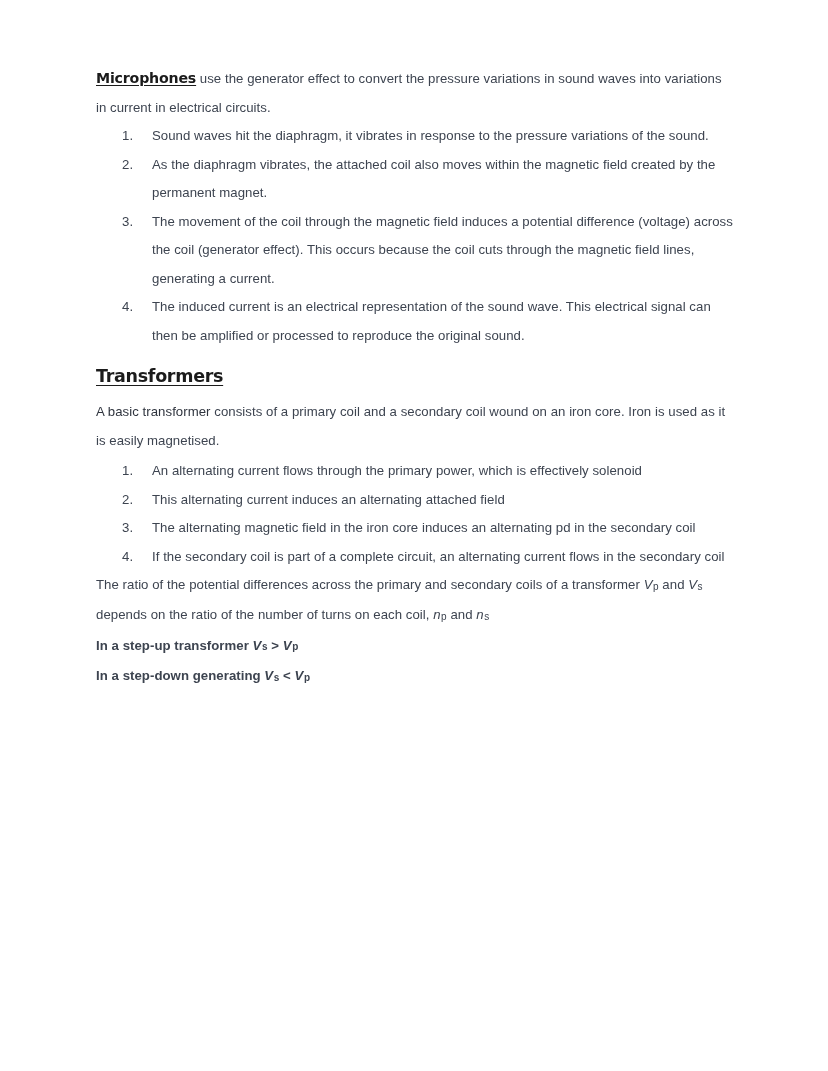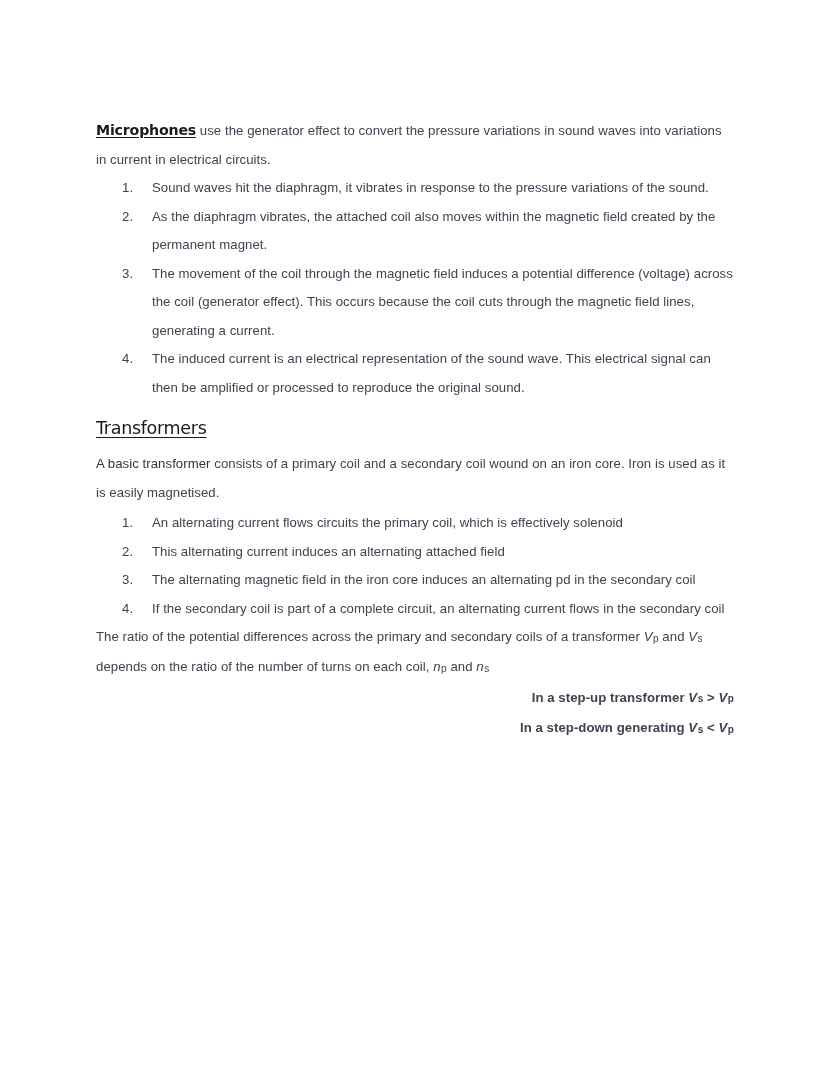--- a/index.html
+++ b/index.html
@@ -13,21 +13,21 @@
     font-family: "Liberation Sans", sans-serif;
     color: #3d4450;
     overflow: hidden;
   }
   .page {
     position: relative;
     width: 828px;
     height: 1071px;
     background: #ffffff;
     box-sizing: border-box;
-    padding: 116px 90px 0 96px;
+    padding: 64px 90px 0 96px;
   }
   .doc-body {
     width: 638px;
   }
 
   
   p.para {
     margin: 0 0 0 0;
     font-size: 13.2px;
     line-height: 28.5px;
@@ -40,21 +40,21 @@
     font-family: "DejaVu Sans", sans-serif;
     font-weight: bold;
     font-size: 14.2px;
     color: #1b1b1b;
     text-decoration: underline;
     text-underline-offset: 2px;
     letter-spacing: -0.2px;
   }
   h2.heading-block {
     font-family: "DejaVu Sans", sans-serif;
-    font-weight: normal;
+    font-weight: bold;
     font-size: 17.5px;
     color: #1b1b1b;
     text-decoration: underline;
     text-underline-offset: 3px;
     letter-spacing: -0.3px;
     margin: 14px 0 10px 0;
     line-height: 24px;
     display: inline-block;
   }
   .heading-row { line-height: 0; }
@@ -113,21 +113,20 @@
     font-size: 0.76em;
     vertical-align: -0.08em;
     font-style: normal;
     font-weight: bold;
     display: inline-block;
     margin-left: 0.5px;
   }
   .emph-line {
     font-weight: bold;
     color: #2f343e;
-    text-align: right;
   }
   .op { font-weight: bold; }
 </style>
 </head>
 <body>
 
 <div class="page">
   <div class="doc-body">
 
     <p class="para"><span class="heading-inline">Microphones</span><span> use the generator effect to convert the pressure variations in sound waves into variations in current in electrical circuits.</span></p>
@@ -156,21 +155,21 @@
     <div class="heading-row">
       <h2 class="heading-block">Transformers</h2>
     </div>
 
     <p class="para"><b class="inline-bold">A basic transformer</b><span> consists of a primary coil and a secondary coil wound on an iron core. Iron is used as it is easily magnetised.</span></p>
 
     <div class="list-block spaced">
       <ol class="numlist tight">
         <li>
           <span class="marker">1.</span>
-          <span>An alternating current flows circuits the primary coil, which is effectively solenoid</span>
+          <span>An alternating current flows through the primary power, which is effectively solenoid</span>
         </li>
         <li>
           <span class="marker">2.</span>
           <span>This alternating current induces an alternating attached field</span>
         </li>
         <li>
           <span class="marker">3.</span>
           <span>The alternating magnetic field in the iron core induces an alternating pd in the secondary coil</span>
         </li>
         <li>

